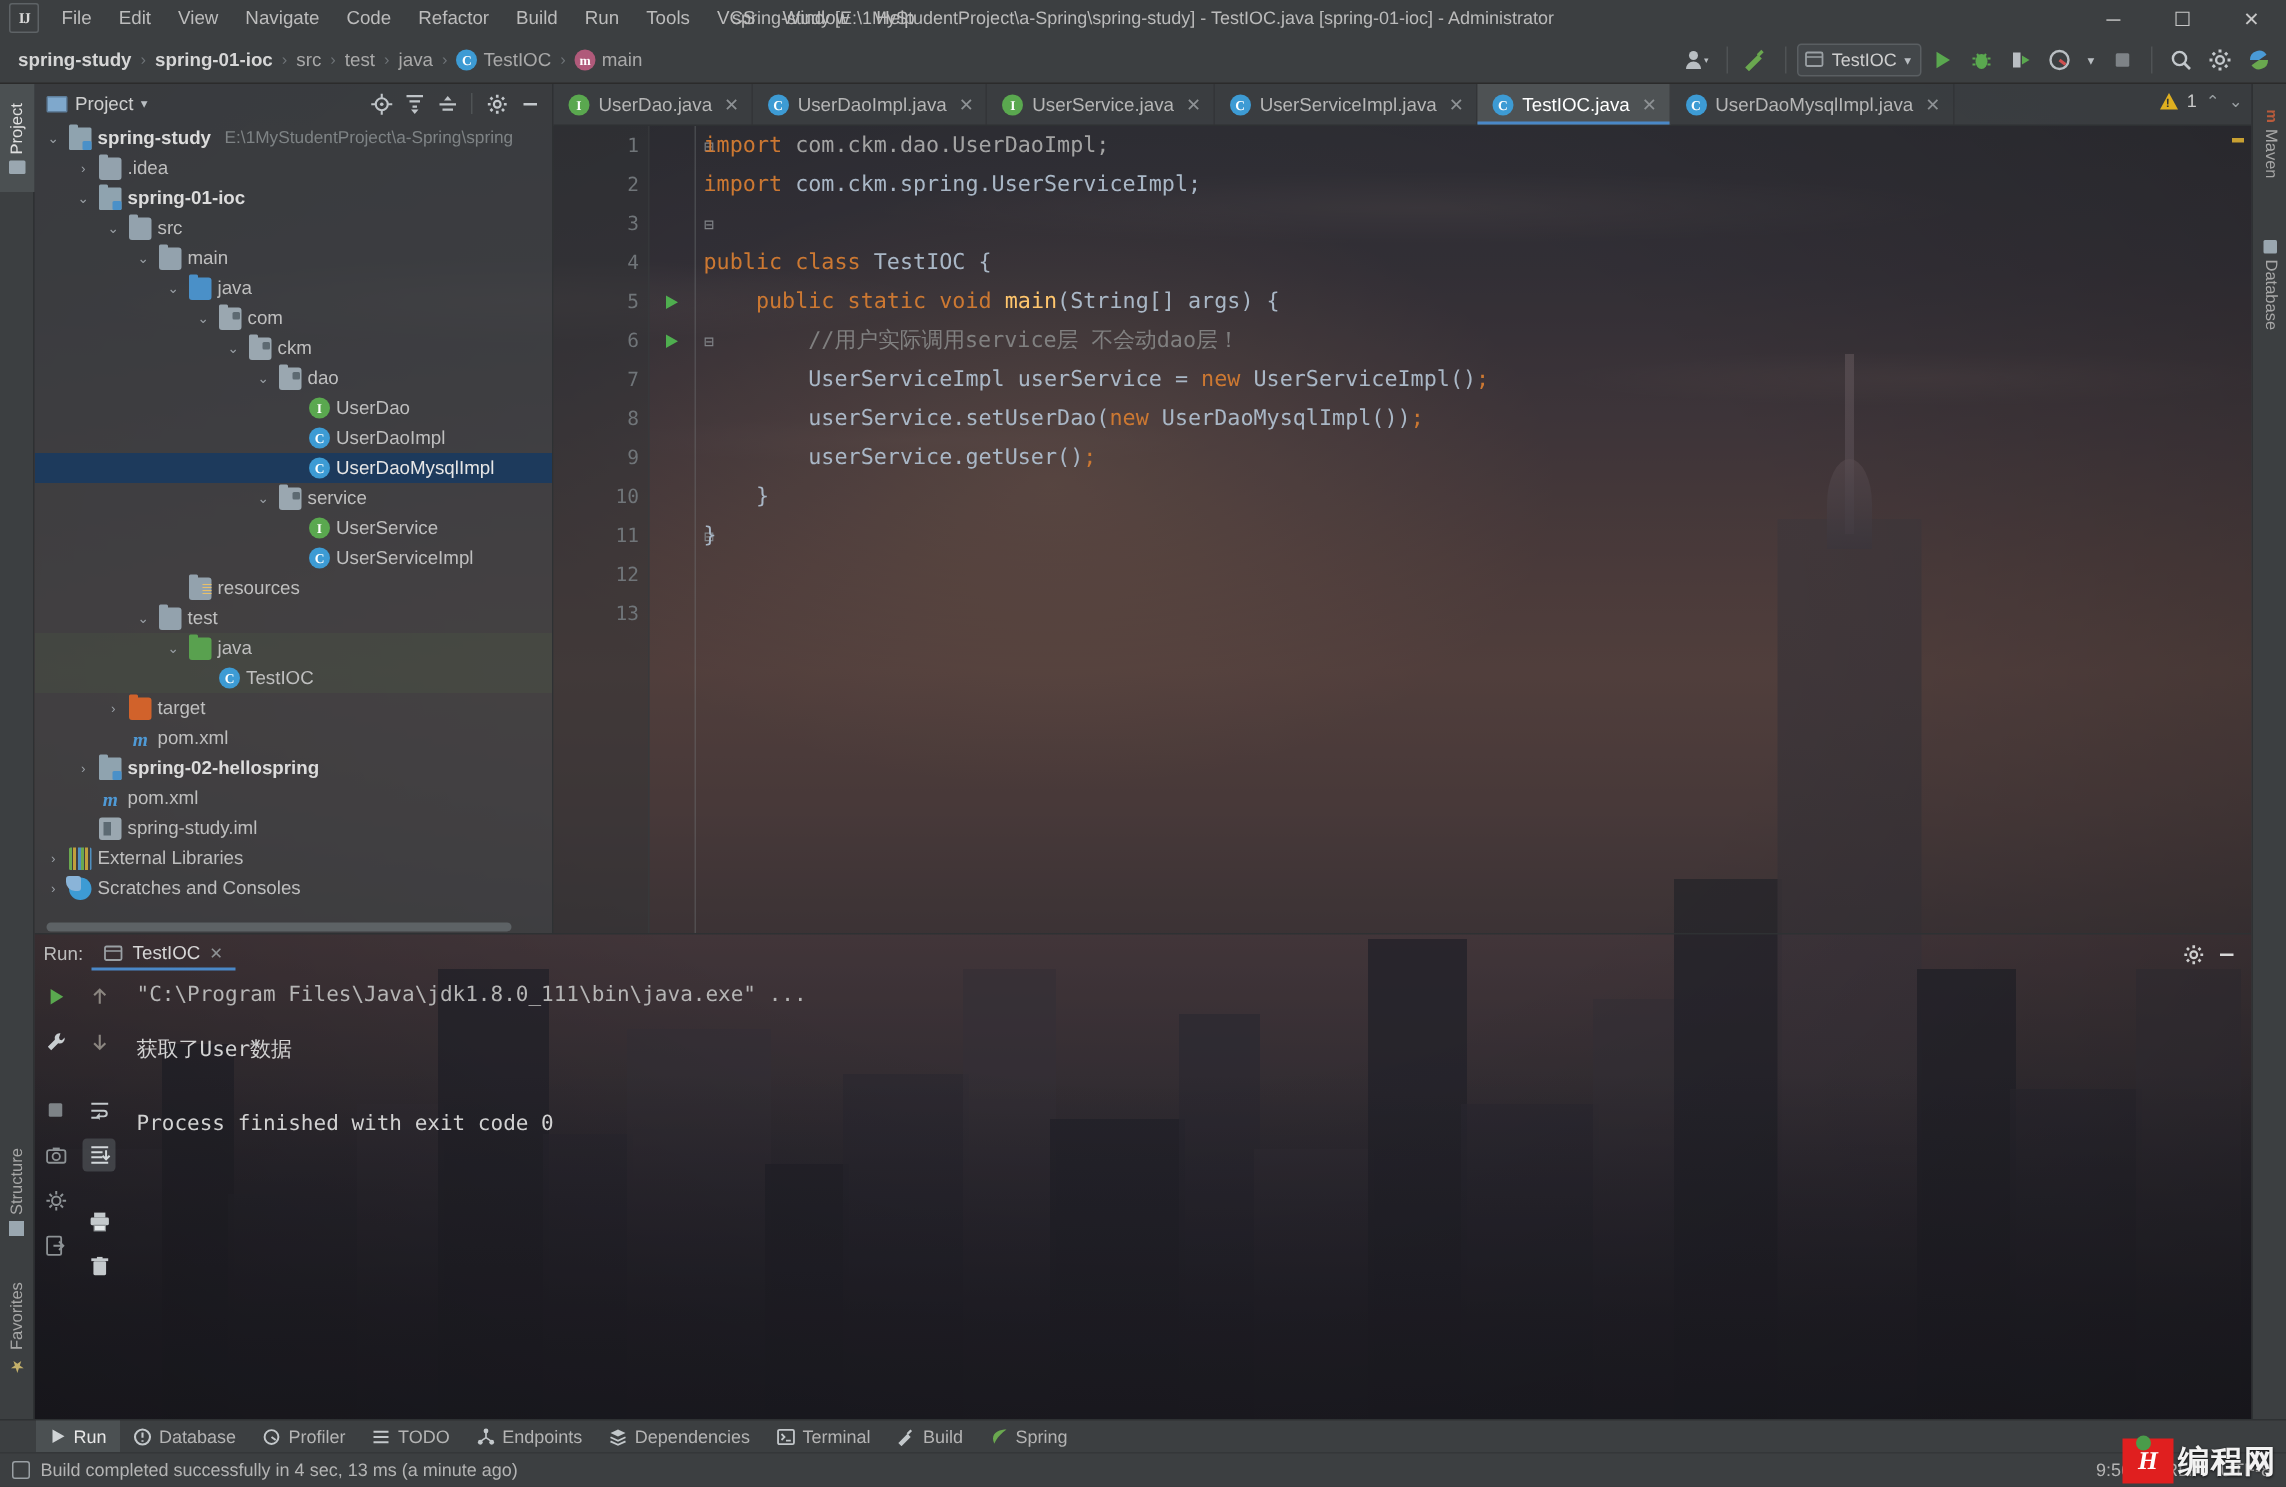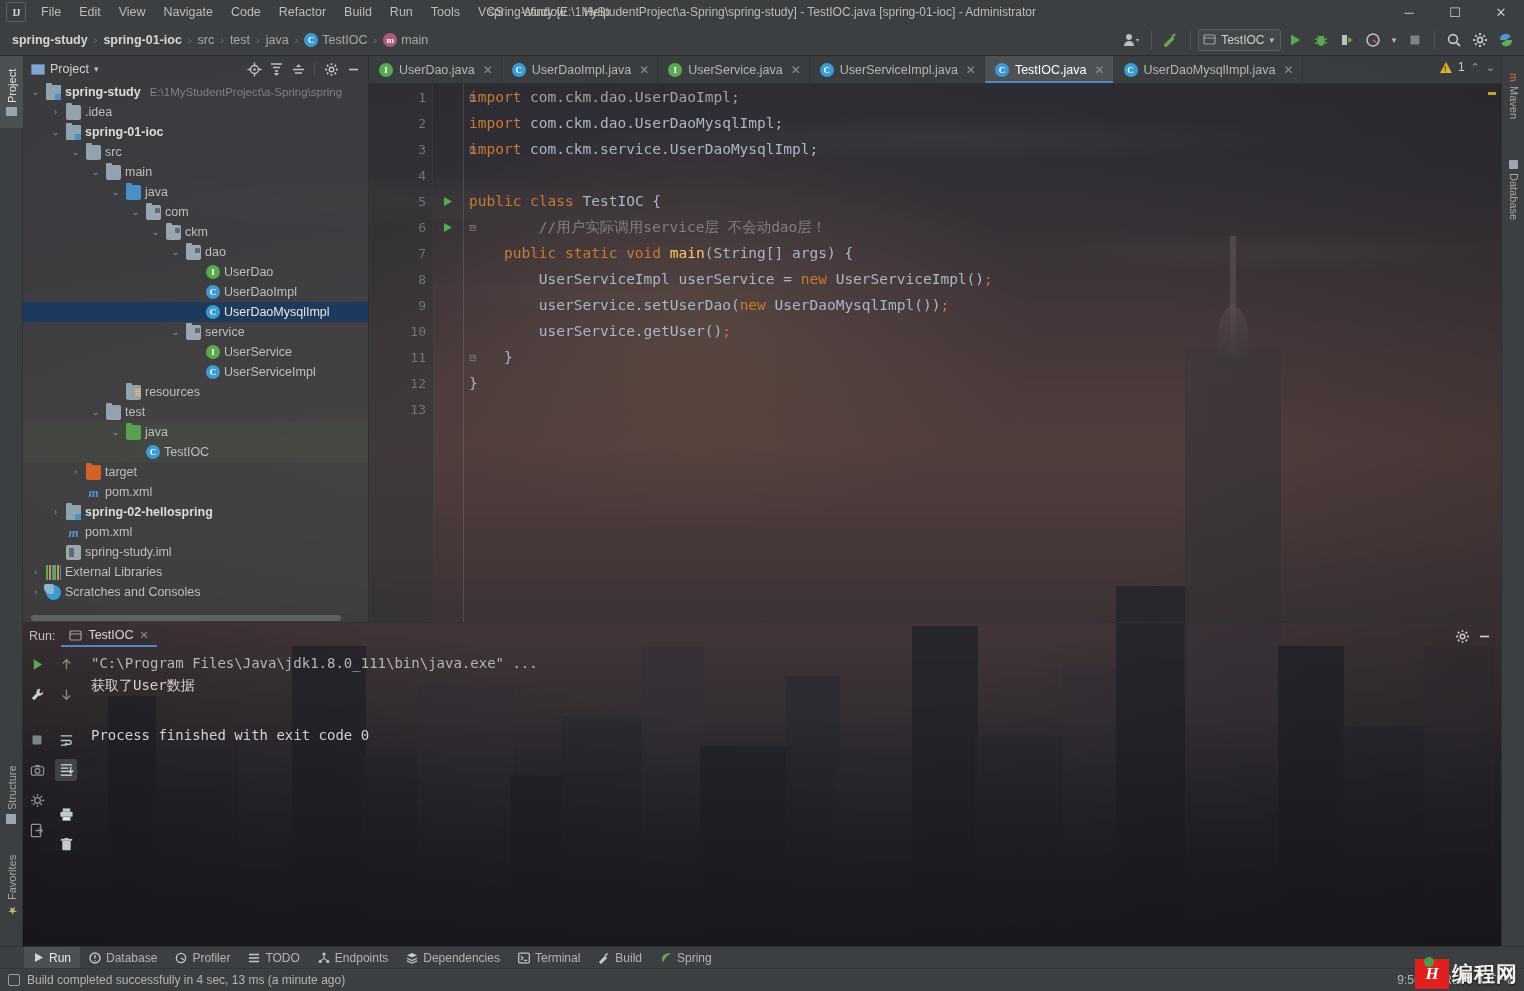--- a/index.html
+++ b/index.html
@@ -352,21 +352,21 @@
   }
   .run-gutter.second { width: 30px; flex: 0 0 30px; }
   .gicon { width: 22px; height: 22px; display: flex; align-items: center; justify-content: center; border-radius: 3px; }
   .gicon.sel { background: rgba(90,95,98,.55); }
   #console {
     flex: 1; padding: 6px 0 0 10px;
     font-family: "DejaVu Sans Mono", monospace;
     font-size: 14px; color: #cfcfcf;
   }
   #console .cmdline { color: #b5b5b5; }
-  #console .out { color: #d2d2d2; margin-top: 6px; }
+  #console .out { color: #d2d2d2; margin-top: 20px; }
   #console .fin { color: #d2d2d2; margin-top: 32px; }
 
   
   #bottom-strip {
     position: absolute; left: 0; right: 0; bottom: 23px; height: 22px;
     background: #3c3f41; z-index: 25;
     display: flex; align-items: center; padding-left: 24px;
     border-top: 1px solid #2e3133;
   }
   .bbtn {
@@ -878,26 +878,25 @@
           <div class="gline">
             <span>12</span>
           </div>
           <div class="gline">
             <span>13</span>
           </div>
         </div>
       <div id="code">
         <div id="fold-rail"></div>
       <div class="cline"><span class="kw">import </span><span class="imp">com.ckm.dao.UserDaoImpl;</span></div>
-          <div class="cline"><span class="kw">import </span><span class="typ">com.ckm.dao.UserDaoMysqlImpl;</span></div>
-          <div class="cline"><span class="kw">import </span><span class="typ">com.ckm.service.UserDaoMysqlImpl;</span></div>
+          <div class="cline"><span class="kw">import </span><span class="typ">com.ckm.spring.UserServiceImpl;</span></div>
           <div class="cline"><span class="pun"></span></div>
           <div class="cline"><span class="kw">public class </span><span class="typ">TestIOC</span><span class="pun"> {</span></div>
+          <div class="cline"><span class="kw">    public static void </span><span class="fn">main</span><span class="pun">(String[] args) {</span></div>
           <div class="cline"><span class="cmt">        //用户实际调用service层 不会动dao层！</span></div>
-          <div class="cline"><span class="kw">    public static void </span><span class="fn">main</span><span class="pun">(String[] args) {</span></div>
           <div class="cline"><span class="typ">        UserServiceImpl userService = </span><span class="kw">new </span><span class="typ">UserServiceImpl()</span><span class="sc">;</span></div>
           <div class="cline"><span class="typ">        userService.setUserDao(</span><span class="kw">new </span><span class="typ">UserDaoMysqlImpl())</span><span class="sc">;</span></div>
           <div class="cline"><span class="typ">        userService.getUser()</span><span class="sc">;</span></div>
           <div class="cline"><span class="pun">    }</span></div>
           <div class="cline"><span class="pun">}</span></div>
           <div class="cline"><span class="pun"></span></div>
         </div>
     </div>
 
     <div id="inspect-widget">

